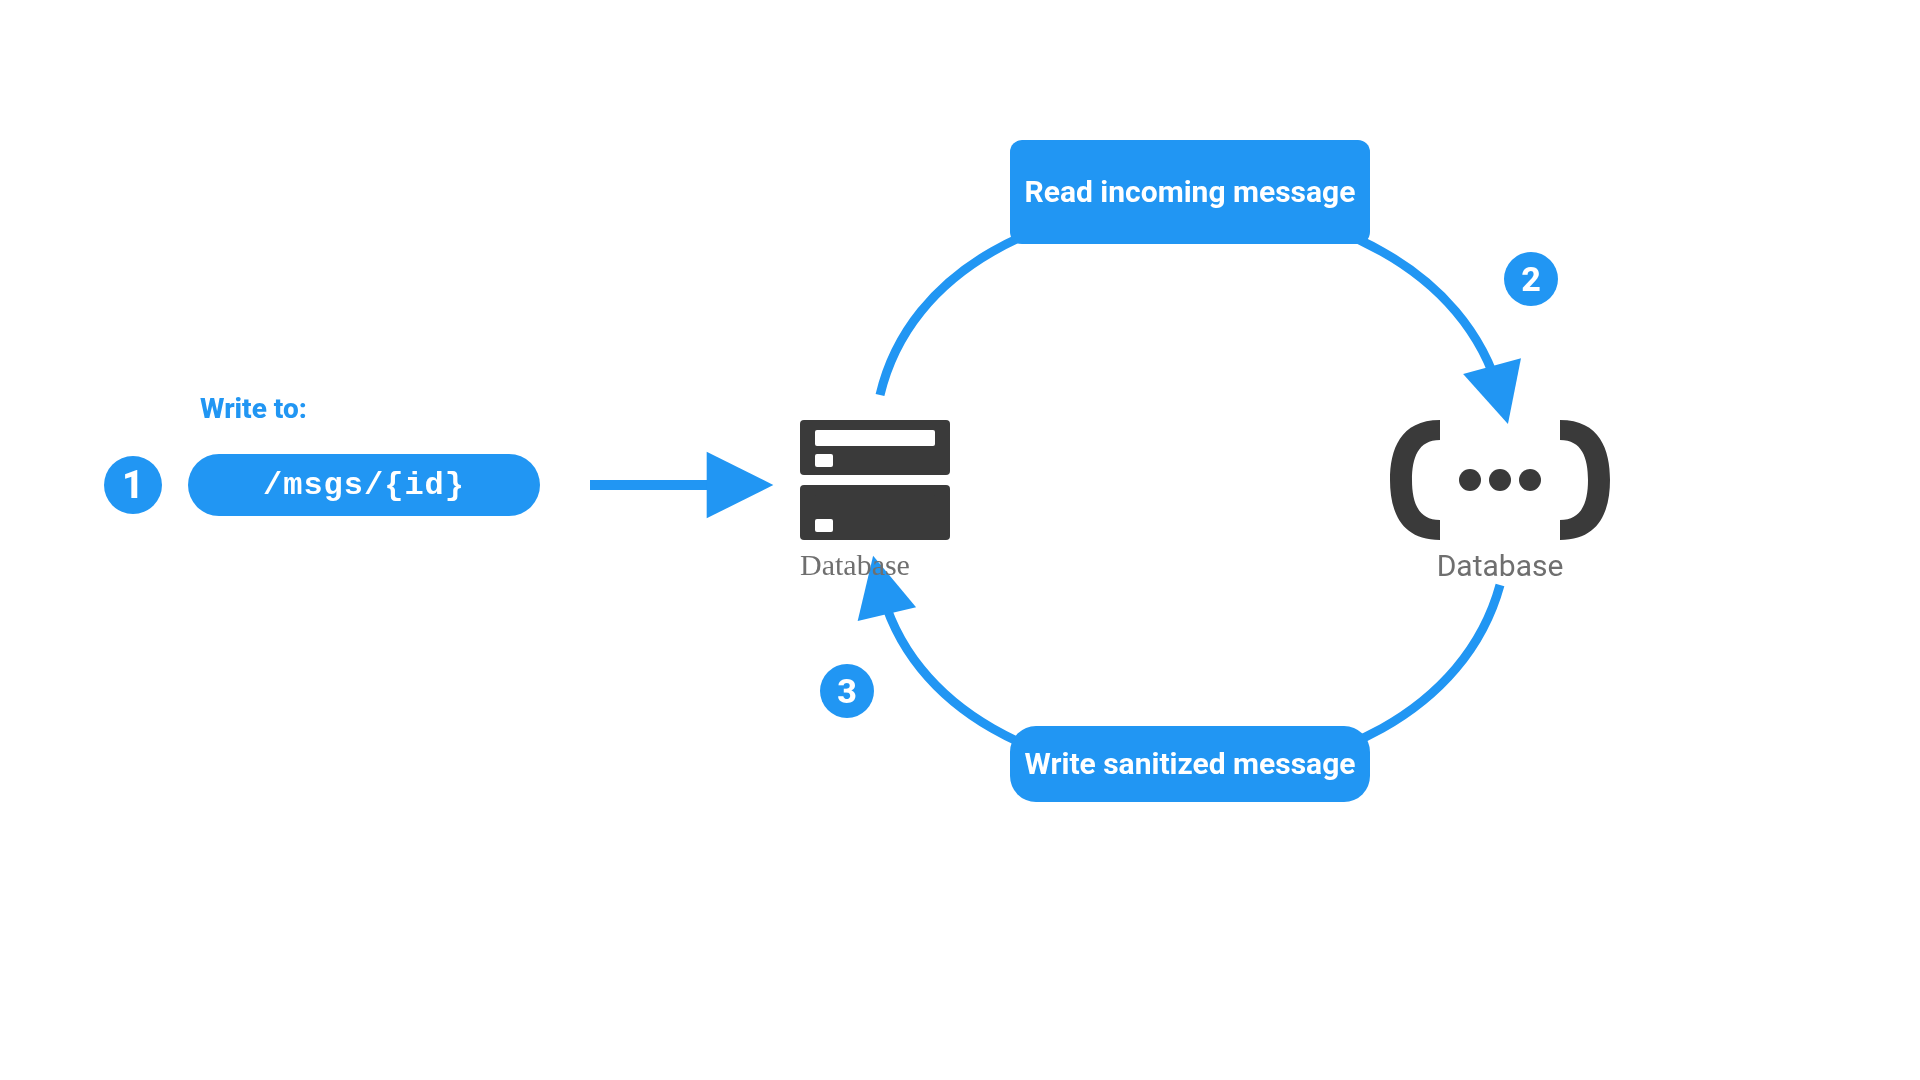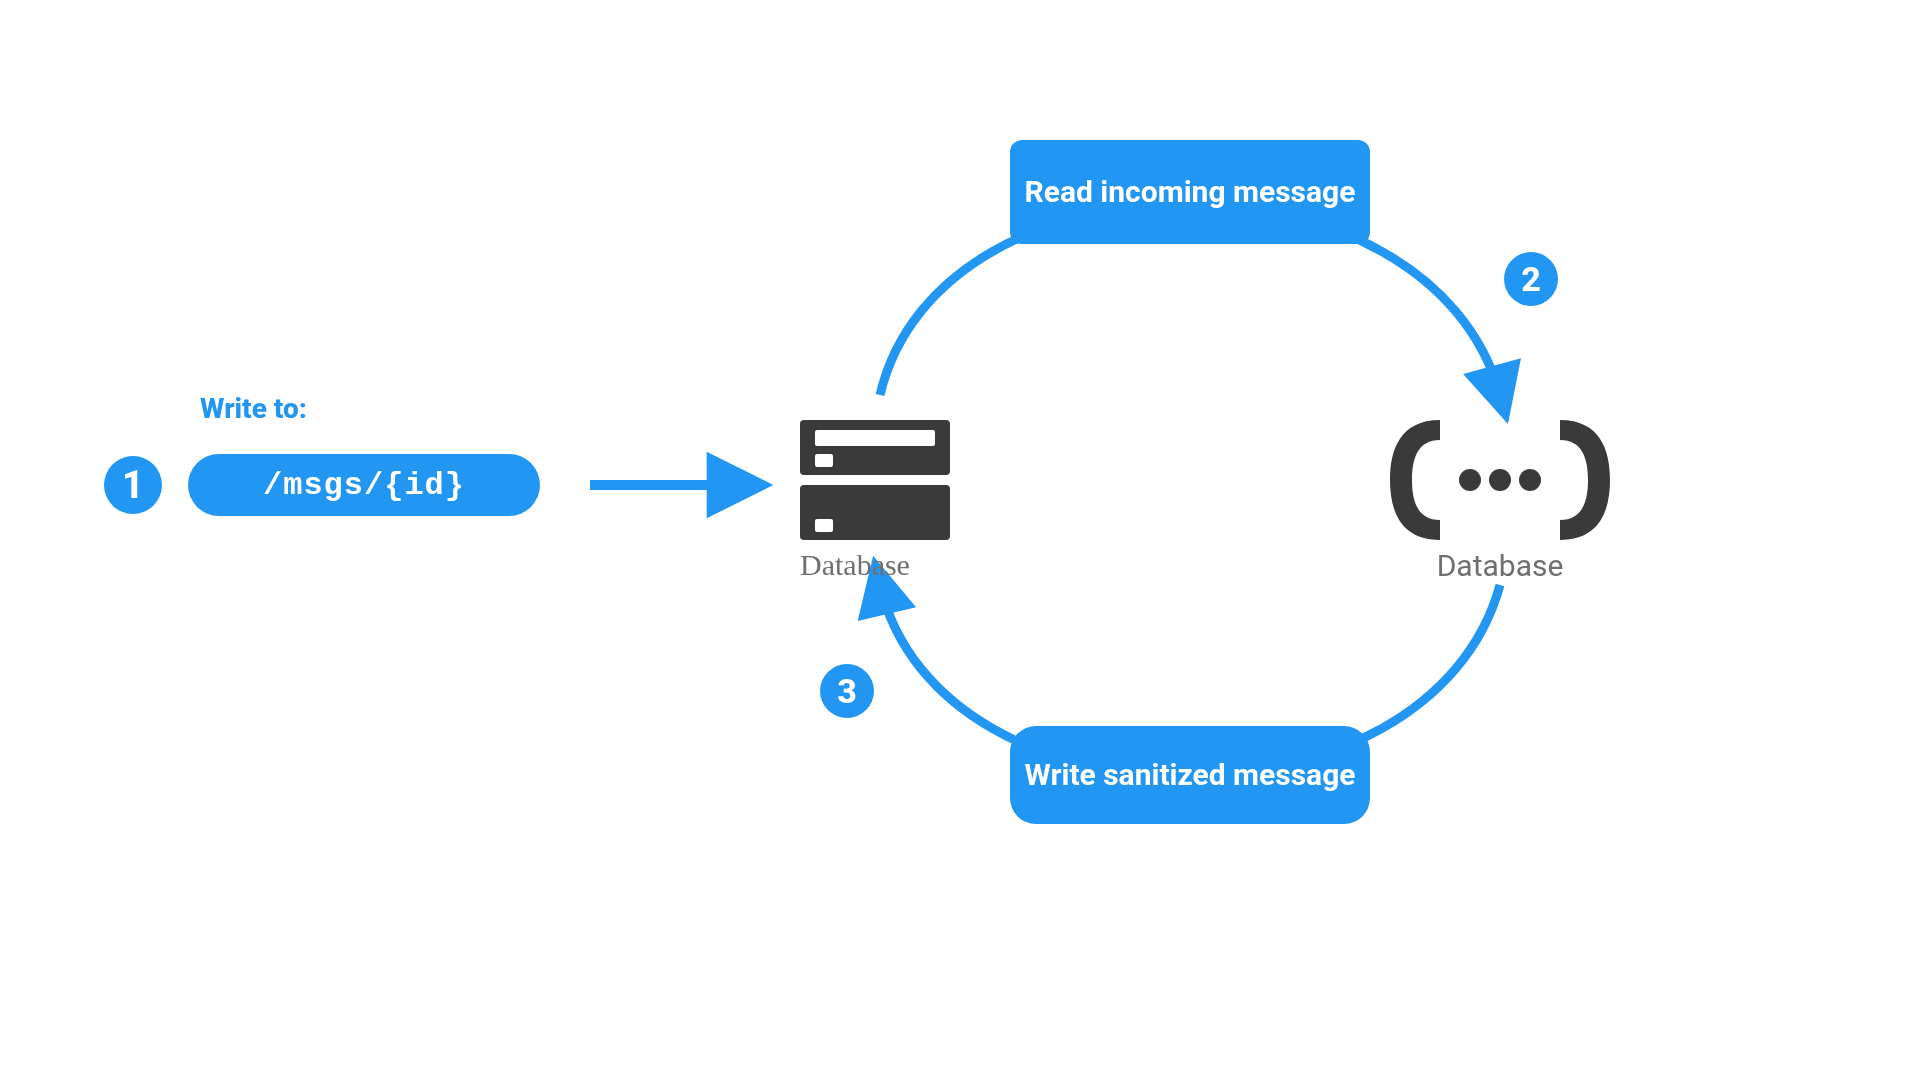--- a/index.html
+++ b/index.html
@@ -68,17 +68,17 @@
 <div class="pill mono" style="left:188px;top:454px;width:352px;height:62px;font-size:32px;">/msgs/{id}</div>
 
 <div class="label-gray" style="left:800px;top:548px;width:150px;text-align:left;font-size:30px;font-family:Liberation Serif, serif;">Database</div>
 
 <div class="label-gray" style="left:1420px;top:548px;width:160px;text-align:center;font-size:30px;">Database</div>
 
 <div class="pill" style="left:1010px;top:140px;width:360px;height:104px;font-size:30px;line-height:1.25;border-radius:12px;">Read incoming message</div>
 
 <div class="badge" style="left:1504px;top:252px;width:54px;height:54px;font-size:34px;">2</div>
 
-<div class="pill" style="left:1010px;top:726px;width:360px;height:98px;font-size:30px;line-height:1.25;border-radius:26px;">Write sanitized message</div>
+<div class="pill" style="left:1010px;top:726px;width:360px;height:76px;font-size:30px;line-height:1.25;border-radius:26px;">Write sanitized message</div>
 
 <div class="badge" style="left:820px;top:664px;width:54px;height:54px;font-size:34px;">3</div>
 
 </div>
 
 </body></html>

